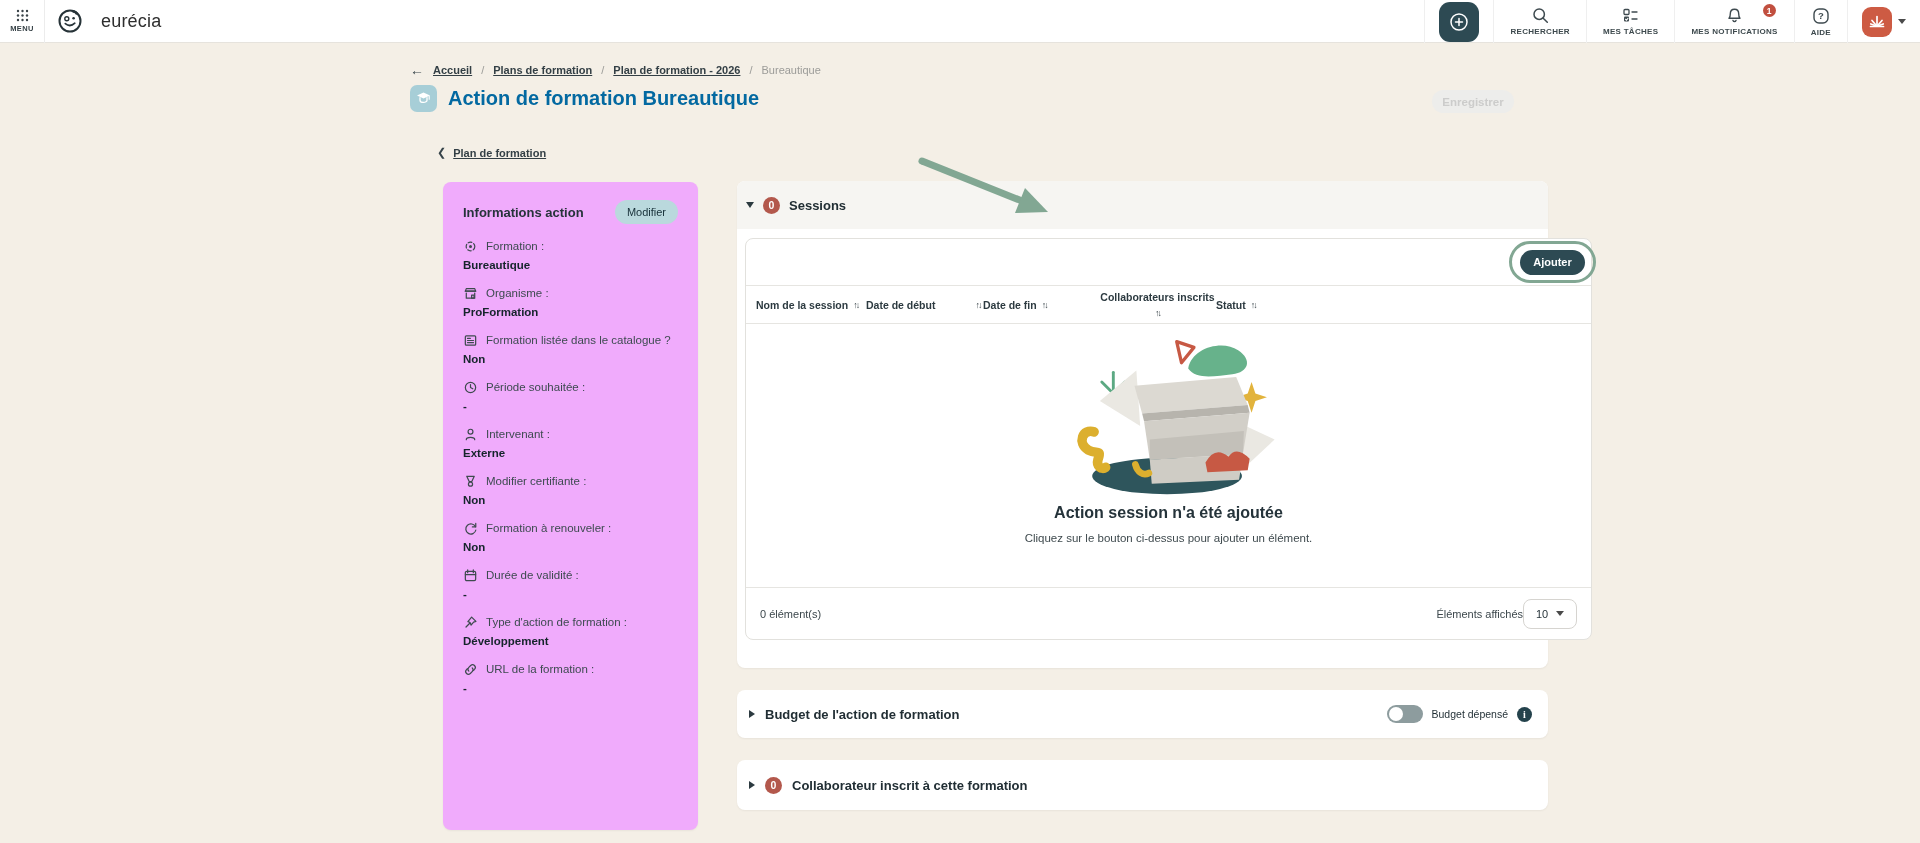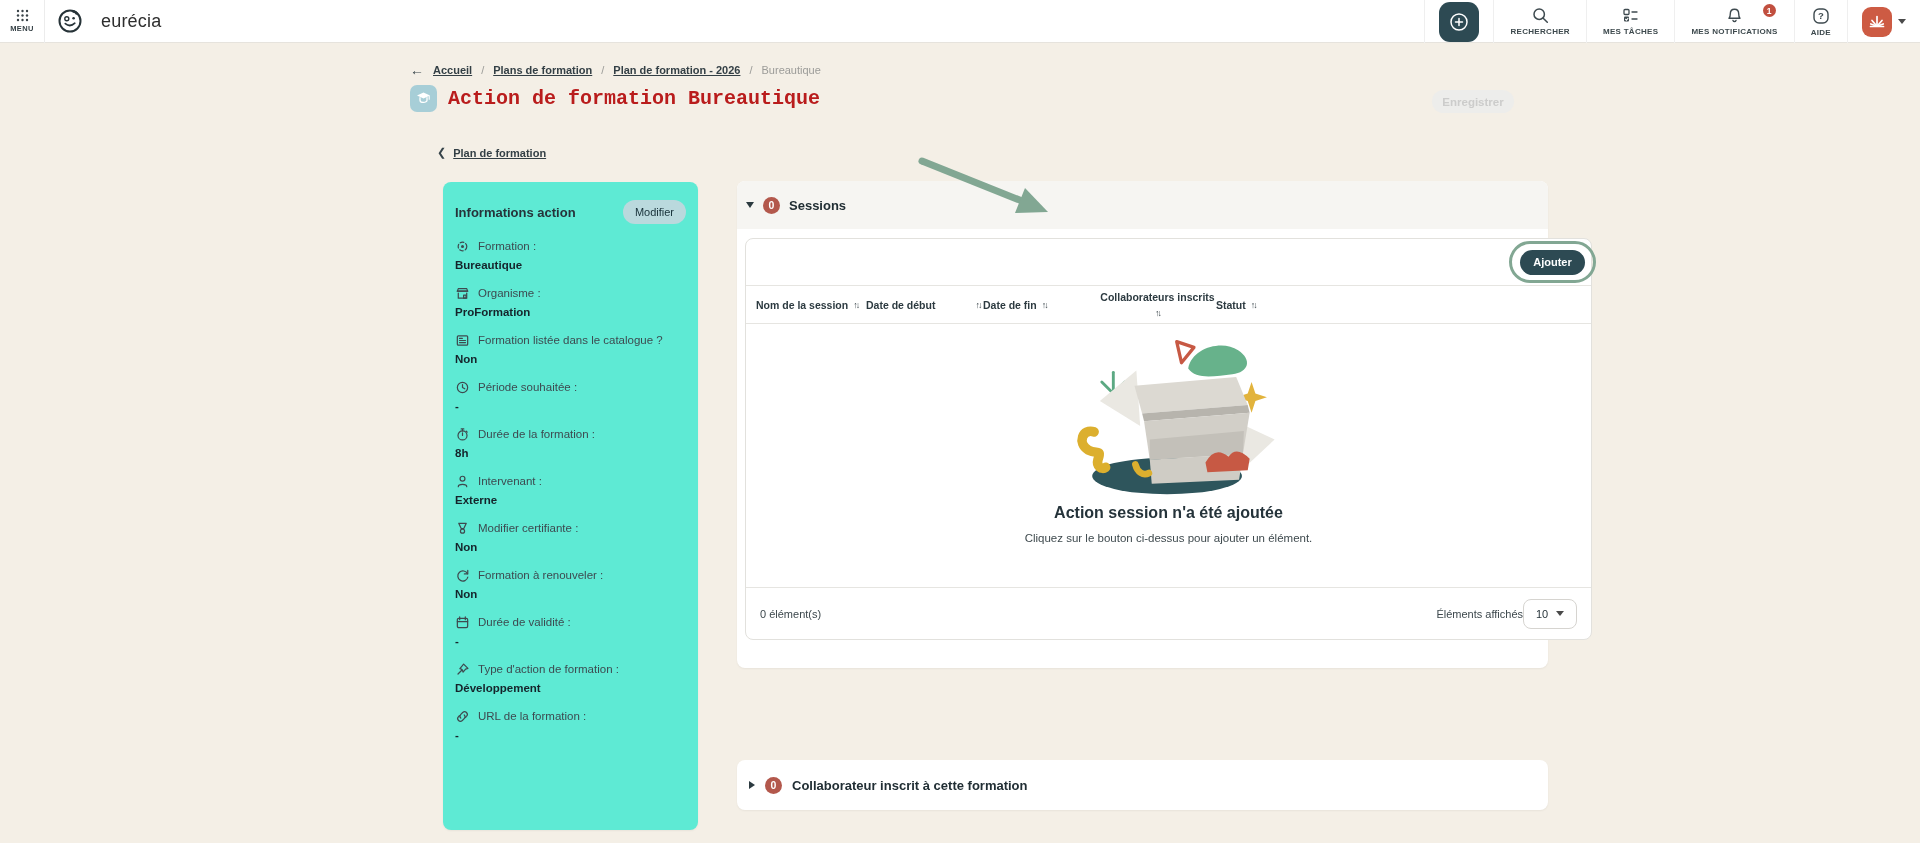--- a/index.html
+++ b/index.html
@@ -24,28 +24,28 @@
   .tb-caret { width:0; height:0; border-left:4px solid transparent; border-right:4px solid transparent; border-top:5px solid #4a4a4a; }
 
   
   .breadcrumb { position:absolute; left:410px; top:62px; display:flex; align-items:center; gap:9px; font-size:11px; }
   .bc-arrow { font-size:14px; color:#37444a; cursor:pointer; }
   .bc-link { color:#333f45; text-decoration:underline; cursor:pointer; font-weight:bold; }
   .bc-sep { color:#9b9b98; }
   .bc-current { color:#9b9b98; }
   .title-row { position:absolute; left:410px; top:85px; display:flex; align-items:center; gap:11px; }
   .title-icon { width:27px; height:27px; border-radius:7px; background:#a7ced7; display:flex; align-items:center; justify-content:center; }
-  .page-title { font-size:20px; font-weight:bold; color:#b91c1c;font-family:Liberation Mono, monospace; }
+  .page-title { font-size:20px; font-weight:bold; color:#0369a1; }
   .save-btn { position:absolute; left:1432px; top:90px; width:82px; height:23px; border-radius:13px; background:#ededeb; color:#cccccb; font-size:11.5px; font-weight:bold; display:flex; align-items:center; justify-content:center; cursor:default; }
   .back-link { position:absolute; left:437px; top:146px; display:flex; align-items:center; gap:7px; font-size:11px; }
   .back-caret { color:#37444a; font-size:11px; }
   .back-link a { color:#333f45; font-weight:bold; text-decoration:underline; cursor:pointer; }
 
   
-  .info-card { position:absolute; left:443px; top:182px; width:255px; height:648px; background:#5eead4; border-radius:8px; box-shadow:0 1px 2px rgba(0,0,0,.05); padding:18px 12px; }
+  .info-card { position:absolute; left:443px; top:182px; width:255px; height:648px; background:#f0abfc; border-radius:8px; box-shadow:0 1px 2px rgba(0,0,0,.05); padding:18px 20px; }
   .info-head { display:flex; align-items:center; justify-content:space-between; }
   .info-title { font-size:13px; font-weight:bold; color:#26333a; }
   .edit-btn { min-width:62px; height:24px; padding:0 12px; border-radius:13px; background:#bad9dd; color:#173139; font-size:11px; display:flex; align-items:center; justify-content:center; cursor:pointer; }
   .field { margin-top:15px; }
   .field-label { display:flex; align-items:center; gap:8px; font-size:11.5px; color:#3d4a50; line-height:15px; }
   .field-label svg { flex:0 0 auto; }
   .field-value { margin-top:5px; font-size:11.5px; font-weight:bold; color:#15242b; }
 
   
   .sessions-card { position:absolute; left:737px; top:181px; width:811px; height:487px; background:#fff; border-radius:8px; box-shadow:0 1px 2px rgba(0,0,0,.05); }
@@ -250,30 +250,20 @@
       <div class="field-label">
         <svg width="15" height="15" viewBox="0 0 16 16">
           <circle cx="8" cy="8" r="5.5" class="icon-stroke"></circle>
           <path d="M8,4.8 V8 L10.4,9.4" class="icon-stroke"></path>
         </svg>
         <span>Période souhaitée :</span>
       </div>
       <div class="field-value">-</div>
     </div>
 
-    <div class="field">
-      <div class="field-label">
-        <svg width="15" height="15" viewBox="0 0 16 16">
-          <circle cx="8" cy="9" r="4.8" class="icon-stroke"></circle>
-          <path d="M8,2 V4.2 M6.6,2 h2.8 M12,4.5 l1,1 M8,9 V6.3" class="icon-stroke"></path>
-        </svg>
-        <span>Durée de la formation :</span>
-      </div>
-      <div class="field-value">8h</div>
-    </div>
 
     <div class="field">
       <div class="field-label">
         <svg width="15" height="15" viewBox="0 0 16 16">
           <circle cx="8" cy="5" r="2.6" class="icon-stroke"></circle>
           <path d="M3.5,13.5 C3.5,10.4 12.5,10.4 12.5,13.5" class="icon-stroke"></path>
         </svg>
         <span>Intervenant :</span>
       </div>
       <div class="field-value">Externe</div>
@@ -400,20 +390,31 @@
           <span class="pagesize-label">Éléments affichés</span>
           <div class="pagesize-select">
             <span>10</span>
             <span class="sel-caret"></span>
           </div>
         </div>
       </div>
     </div>
   </div>
 
+  <div class="budget-card">
+    <span class="caret-right"></span>
+    <span class="section-title">Budget de l'action de formation</span>
+    <div class="budget-right">
+      <div class="toggle">
+        <div class="toggle-knob"></div>
+      </div>
+      <span class="toggle-label">Budget dépensé</span>
+      <span class="info-i">i</span>
+    </div>
+  </div>
 
   <div class="collab-card">
     <span class="caret-right"></span>
     <span class="count-badge">0</span>
     <span class="section-title">Collaborateur inscrit à cette formation</span>
   </div>
 
   <svg class="annot-arrow" width="160" height="80" viewBox="0 0 160 80">
     <path d="M17,13 L117,53" stroke="#82a793" stroke-width="7" stroke-linecap="round"></path>
     <polygon points="143,64 110,65 120,40" fill="#82a793"></polygon>

